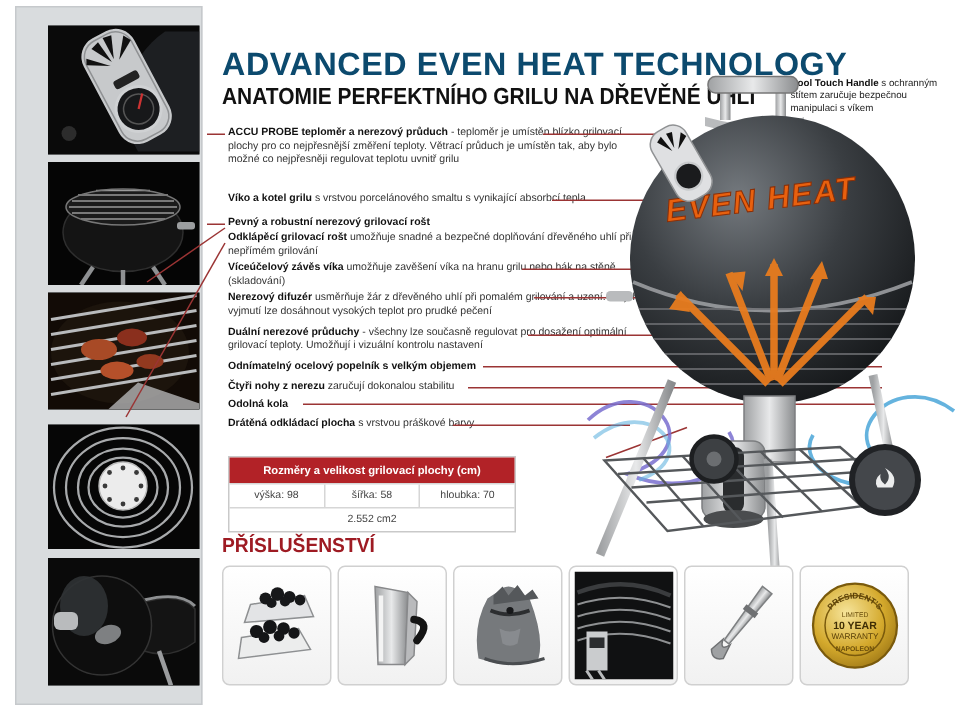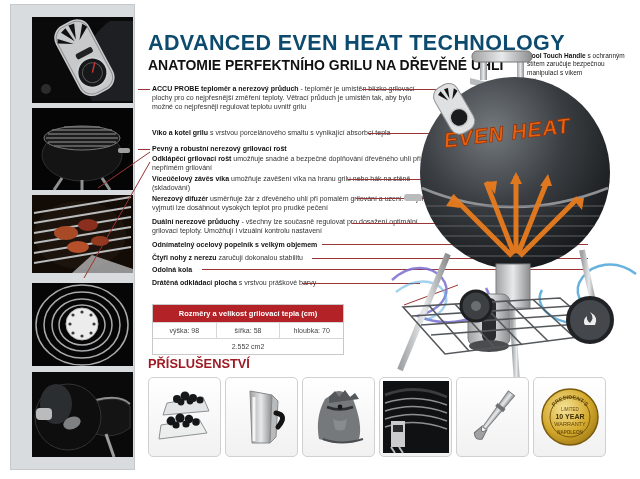--- a/index.html
+++ b/index.html
@@ -280,21 +280,21 @@
 
     <g>
       <circle cx="86" cy="258" r="15" fill="#3d4043" stroke="#1d1f21" stroke-width="3"></circle>
       <circle cx="86" cy="258" r="5" fill="#6b6e71"></circle>
       <circle cx="200" cy="272" r="22" fill="#44474b" stroke="#202225" stroke-width="4"></circle>
       <path d="M200,264 q5,6 0,11 q-4,-3 -3,-7 q-5,4 -2,9 l10,0 q4,-8 -5,-13 Z" fill="#eceded"></path>
     </g>
   </svg>
 
   <div class="dim-table">
-    <div class="dim-head">Rozměry a velikost grilovací tepla (cm)</div>
+    <div class="dim-head">Rozměry a velikost grilovací plochy (cm)</div>
     <div class="dim-row">
       <div class="dim-cell">výška: 98</div>
       <div class="dim-cell">šířka: 58</div>
       <div class="dim-cell">hloubka: 70</div>
     </div>
     <div class="dim-area">2.552 cm2</div>
   </div>
 
   <div class="acc-title">PŘÍSLUŠENSTVÍ</div>
   <div class="acc-row">

